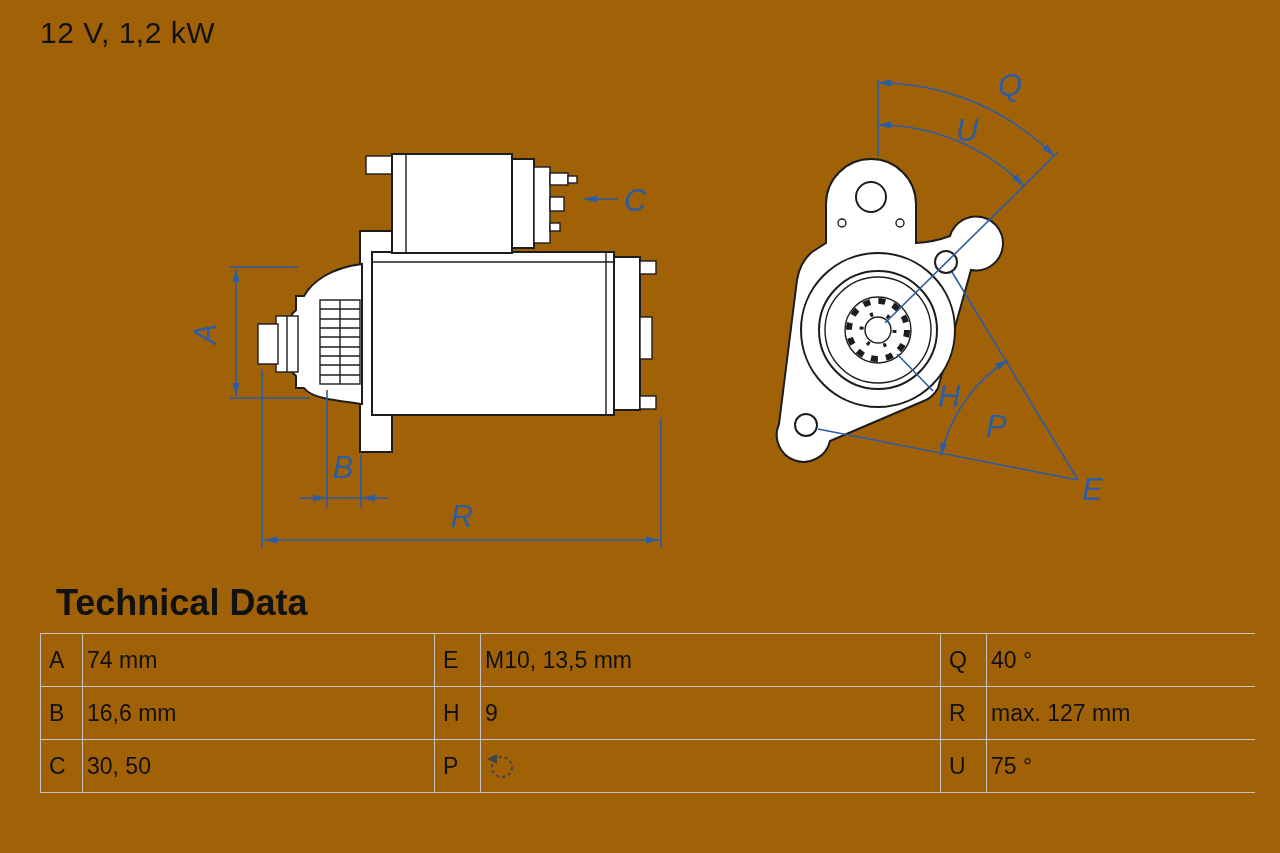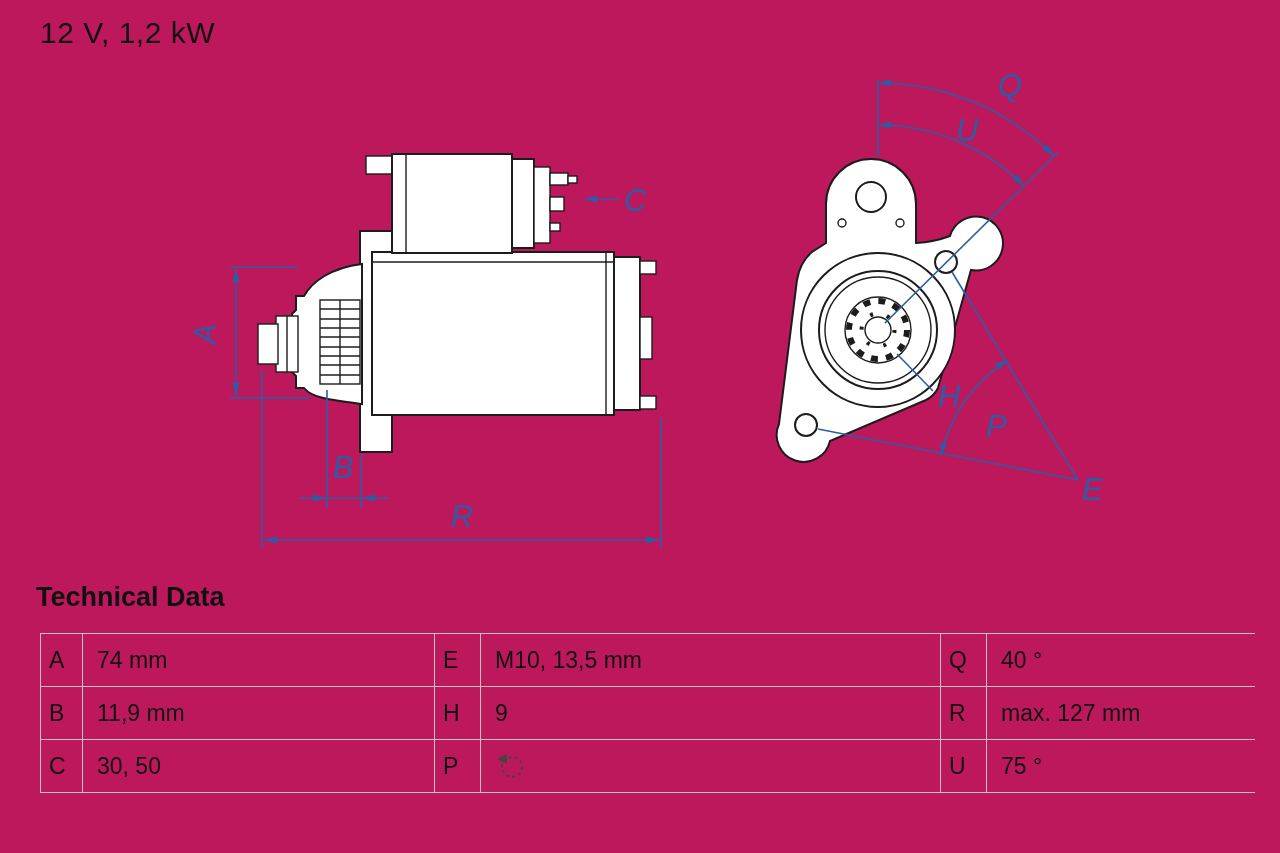--- a/index.html
+++ b/index.html
@@ -1,37 +1,37 @@
 <!DOCTYPE html>
 <html><head>
 <meta charset="utf-8">
 <style>
   html,body { margin:0; padding:0; background:#fff; }
   body { font-family:"Liberation Sans", sans-serif; color:#111; }
-  .page { position:relative; width:1280px; height:853px; background:#be185d; overflow:hidden; }
+  .page { position:relative; width:1280px; height:853px; background:#a16207; overflow:hidden; }
 
   .title { position:absolute; left:40px; top:16px; font-size:30px; letter-spacing:0.5px; }
 
   .drawing-svg { position:absolute; left:0; top:0; }
 
   .outline { stroke:#1c1c1c; fill:none; }
   .outline-f { stroke:#1c1c1c; fill:#ffffff; }
   .thin { stroke-width:1.4; }
   .thick { stroke-width:2; }
   .blue { stroke:#2b5da5; stroke-width:1.6; fill:none; }
   .dimtext { font-family:"Liberation Sans", sans-serif; font-style:italic; font-size:31px; fill:#2b5da5; stroke:none; }
 
-  .heading { position:absolute; left:36px; top:582px; font-size:27px; font-weight:bold; }
+  .heading { position:absolute; left:56px; top:582px; font-size:36px; font-weight:bold; }
 
   .data-table { position:absolute; left:40px; top:633px; width:1214px;
                 border-collapse:collapse; table-layout:fixed; font-size:23px; }
   .data-table td { border-top:1px solid #c3c3c3; border-bottom:1px solid #c3c3c3;
                    height:52px; padding:0; vertical-align:middle; }
   .data-table td.k { border-left:1px solid #c3c3c3; border-right:1px solid #c3c3c3; padding-left:8px; }
-  .data-table td.v { padding-left:14px;margin-left:48px; }
+  .data-table td.v { padding-left:4px;margin-left:48px; }
   .rot-icon { vertical-align:-7px; }
 </style>
 </head>
 <body>
 
 <div class="page">
 
   <div class="title">12 V, 1,2 kW</div>
 
   <svg class="drawing-svg" width="1280" height="570" viewBox="0 0 1280 570">
@@ -167,21 +167,21 @@
       <tr>
         <td class="k">A</td>
         <td class="v">74 mm</td>
         <td class="k">E</td>
         <td class="v">M10, 13,5 mm</td>
         <td class="k">Q</td>
         <td class="v">40 °</td>
       </tr>
       <tr>
         <td class="k">B</td>
-        <td class="v">11,9 mm</td>
+        <td class="v">16,6 mm</td>
         <td class="k">H</td>
         <td class="v">9</td>
         <td class="k">R</td>
         <td class="v">max. 127 mm</td>
       </tr>
       <tr>
         <td class="k">C</td>
         <td class="v">30, 50</td>
         <td class="k">P</td>
         <td class="v">

